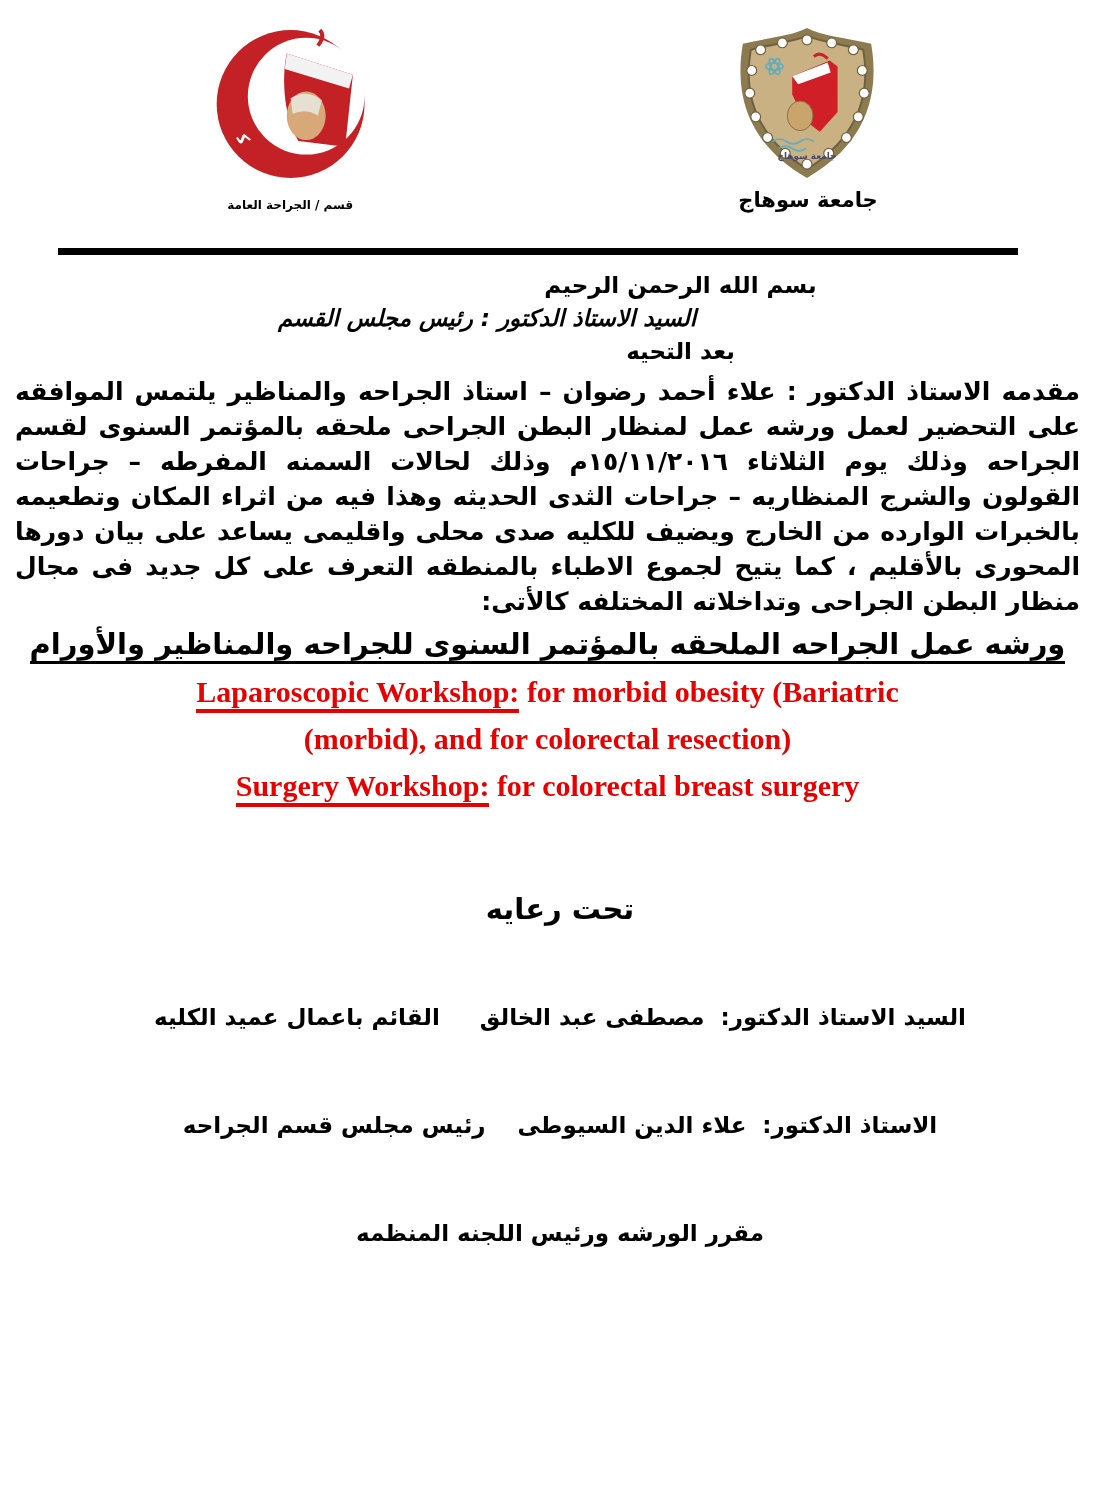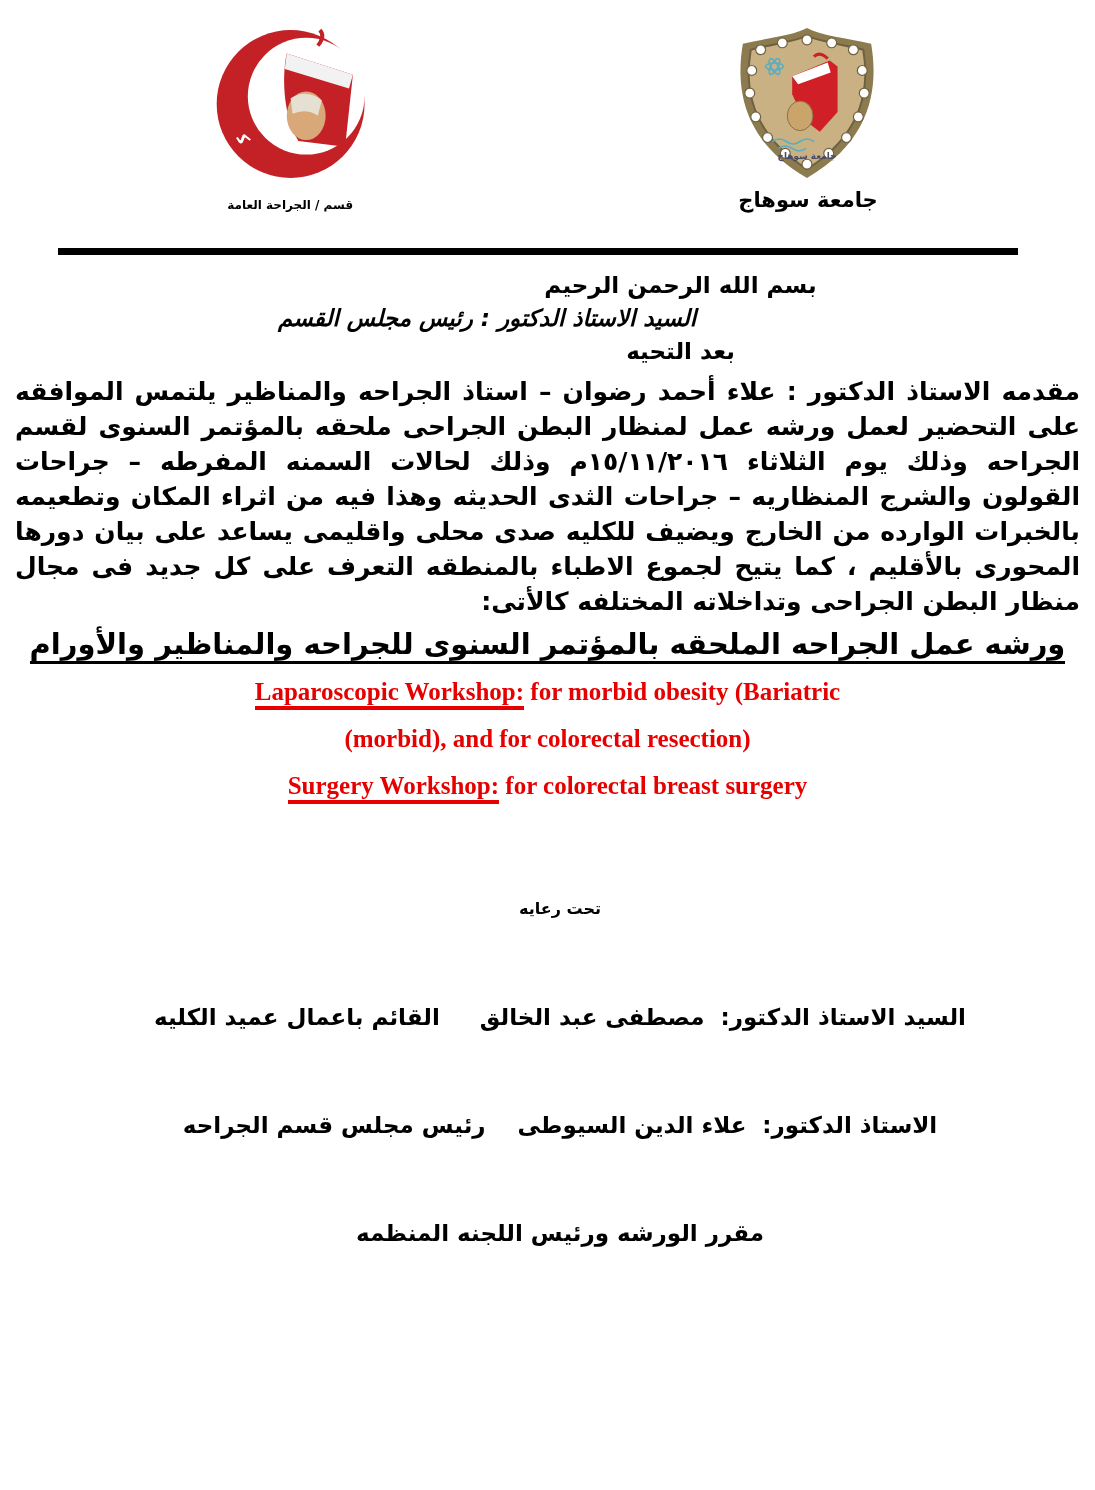--- a/index.html
+++ b/index.html
@@ -25,26 +25,26 @@
   .opening{width:805px;margin:14px 12px 0 auto;text-align:center;font-weight:bold;font-size:23px;line-height:33px;}
   .addressee{text-align:left;font-style:italic;}
   
   .body-par{margin:6px 15px 0 15px;text-align:justify;font-weight:bold;
     font-size:25px;line-height:35px;}
   
   .title-ar{margin-top:8px;text-align:center;}
   .title-ar span{display:inline-block;font-weight:bold;font-size:29px;
     border-bottom:3px solid #000;}
   .title-en{direction:ltr;margin-top:4px;text-align:center;color:#e60000;
-    font-family:"Liberation Serif",serif;font-weight:bold;font-size:25px;line-height:47px;}
+    font-family:"Liberation Serif",serif;font-weight:bold;font-size:30px;line-height:47px;}
   .title-en .lead{border-bottom:4px solid #e60000;padding-bottom:1px;}
   
   .patronage{width:1000px;margin:10px 35px 0 auto;text-align:center;
     font-weight:bold;font-size:23px;line-height:36px;white-space:pre-wrap;}
-  .patron-heading{font-size:16px;}
+  .patron-heading{font-size:29px;}
 </style>
 </head>
 <body>
 
 <div class="page">
 
   <div class="header">
 
     <div class="logo-left">
       <svg viewBox="0 0 185 170" width="180" height="170">

